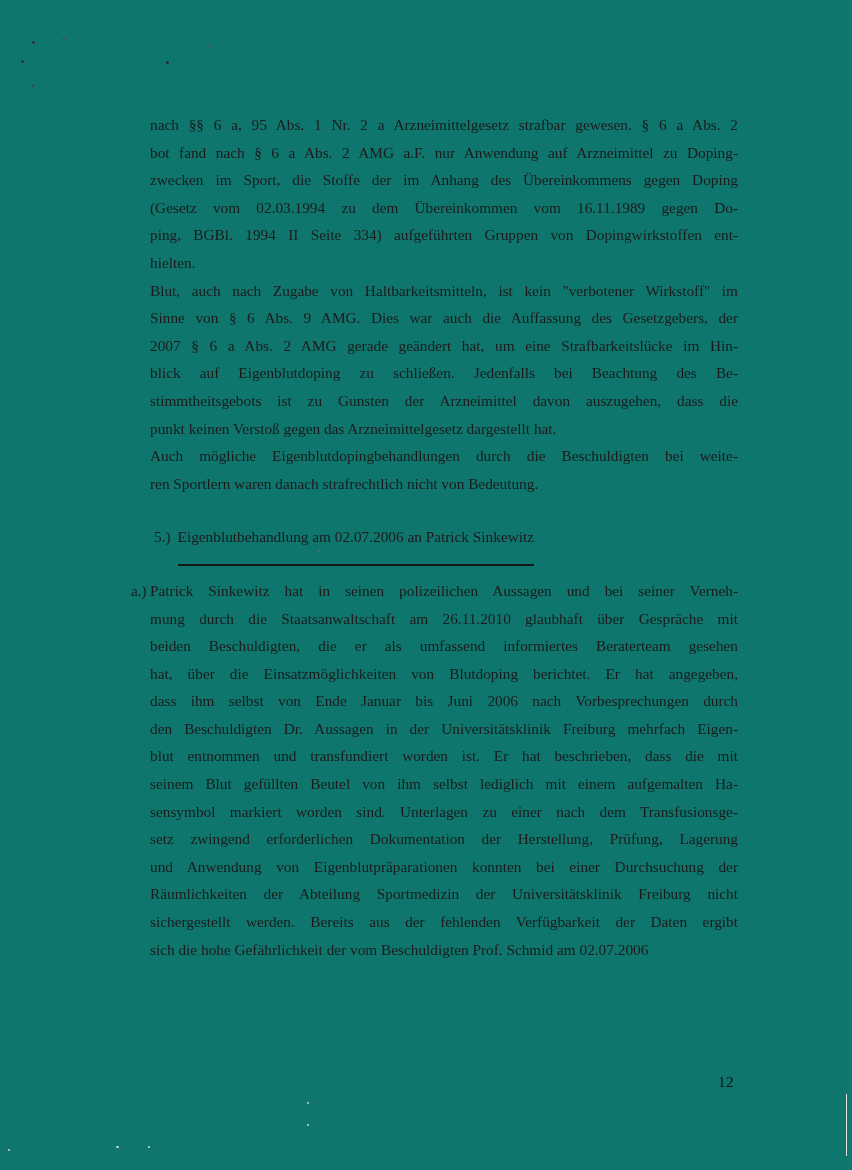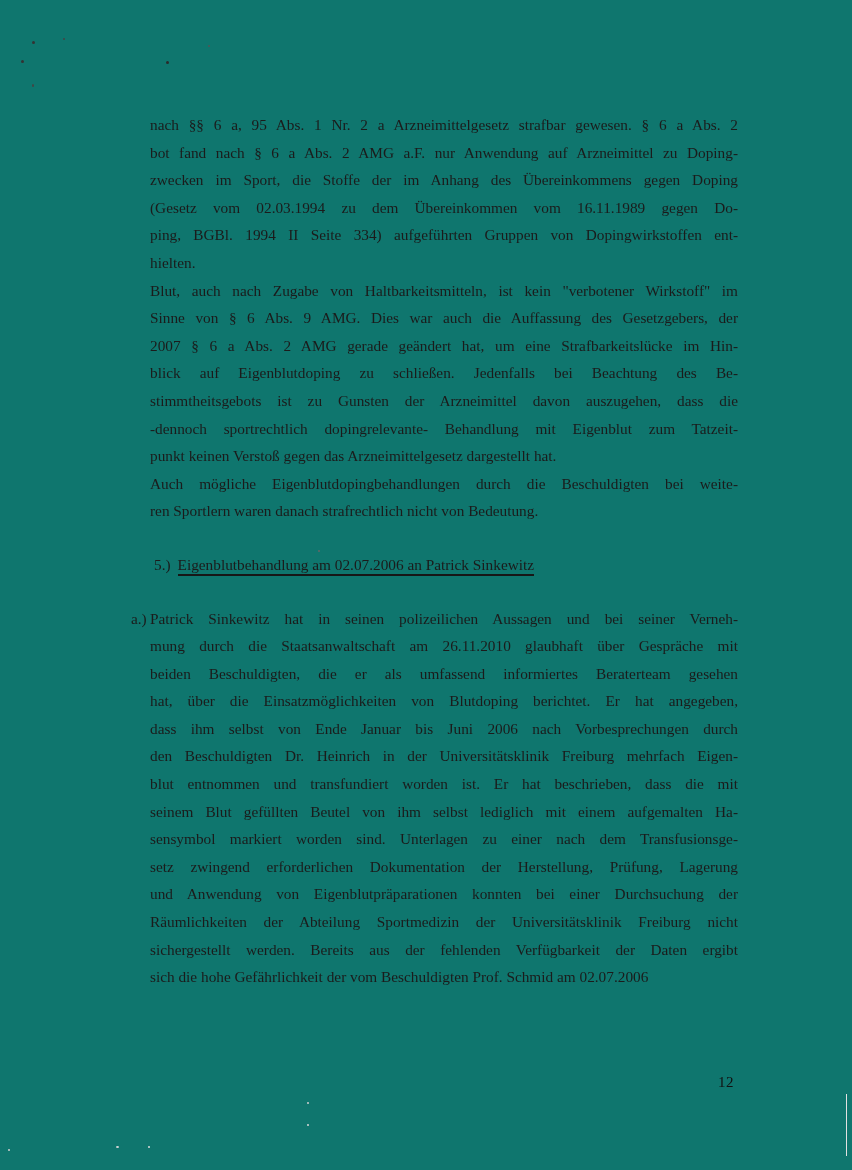--- a/index.html
+++ b/index.html
@@ -39,21 +39,21 @@
   .block.heading {
     margin-top: 26px;
     padding-left: 4px;
     white-space: nowrap;
   }
   .block.heading .label {
     margin-right: 7px;
   }
   .heading-text {
     border-bottom: 2px solid #171717;
-    padding-bottom: 1px;
+    padding-bottom: 19px;
   }
   .block.lettered {
     position: relative;
     margin-top: 26px;
   }
   .block.lettered .label {
     position: absolute;
     left: -19px;
     top: 0;
     line-height: 27.6px;
@@ -89,36 +89,35 @@
         <div class="line">(Gesetz vom 02.03.1994 zu dem Übereinkommen vom 16.11.1989 gegen Do-</div>
         <div class="line">ping, BGBl. 1994 II Seite 334) aufgeführten Gruppen von Dopingwirkstoffen ent-</div>
         <div class="line last">hielten.</div>
       </div>
       <div class="block paragraph">
         <div class="line">Blut, auch nach Zugabe von Haltbarkeitsmitteln, ist kein "verbotener Wirkstoff" im</div>
         <div class="line">Sinne von § 6 Abs. 9 AMG. Dies war auch die Auffassung des Gesetzgebers, der</div>
         <div class="line">2007 § 6 a Abs. 2 AMG  gerade geändert hat, um eine Strafbarkeitslücke im Hin-</div>
         <div class="line">blick auf Eigenblutdoping zu schließen. Jedenfalls bei Beachtung des Be-</div>
         <div class="line">stimmtheitsgebots ist zu Gunsten der Arzneimittel davon auszugehen, dass die</div>
-        <div class="line">-dennoch sportrechtlich dopingrelevante- Behandlung mit Eigenblut zum Tatzeit-</div>
         <div class="line last">punkt keinen Verstoß gegen das Arzneimittelgesetz dargestellt hat.</div>
       </div>
       <div class="block paragraph">
         <div class="line">Auch mögliche Eigenblutdopingbehandlungen durch die Beschuldigten bei weite-</div>
         <div class="line last">ren Sportlern waren danach strafrechtlich nicht von Bedeutung.</div>
       </div>
       <div class="block heading"><span class="label">5.)</span><span class="heading-text">Eigenblutbehandlung am 02.07.2006 an Patrick Sinkewitz</span></div>
       <div class="block lettered">
         <span class="label">a.)</span>
         <div class="line">Patrick Sinkewitz hat in seinen polizeilichen Aussagen und bei seiner Verneh-</div>
         <div class="line">mung durch die Staatsanwaltschaft am 26.11.2010 glaubhaft über Gespräche mit</div>
         <div class="line">beiden Beschuldigten, die er als umfassend informiertes Beraterteam gesehen</div>
         <div class="line">hat,  über die Einsatzmöglichkeiten von Blutdoping berichtet. Er hat angegeben,</div>
         <div class="line">dass ihm selbst von Ende Januar bis Juni 2006 nach Vorbesprechungen durch</div>
-        <div class="line">den Beschuldigten Dr. Heinrich in der Universitätsklinik Freiburg mehrfach Eigen-</div>
+        <div class="line">den Beschuldigten Dr. Aussagen in der Universitätsklinik Freiburg mehrfach Eigen-</div>
         <div class="line">blut entnommen und transfundiert worden ist. Er hat beschrieben, dass die mit</div>
         <div class="line">seinem Blut gefüllten Beutel von ihm selbst lediglich mit einem aufgemalten Ha-</div>
         <div class="line">sensymbol markiert worden sind. Unterlagen zu einer nach dem Transfusionsge-</div>
         <div class="line">setz zwingend erforderlichen Dokumentation der Herstellung, Prüfung, Lagerung</div>
         <div class="line">und Anwendung von Eigenblutpräparationen konnten bei einer Durchsuchung der</div>
         <div class="line">Räumlichkeiten der Abteilung Sportmedizin der Universitätsklinik  Freiburg nicht</div>
         <div class="line">sichergestellt werden. Bereits aus der fehlenden Verfügbarkeit der Daten ergibt</div>
         <div class="line last">sich die hohe Gefährlichkeit der vom Beschuldigten Prof. Schmid am 02.07.2006</div>
       </div>
     </div>

